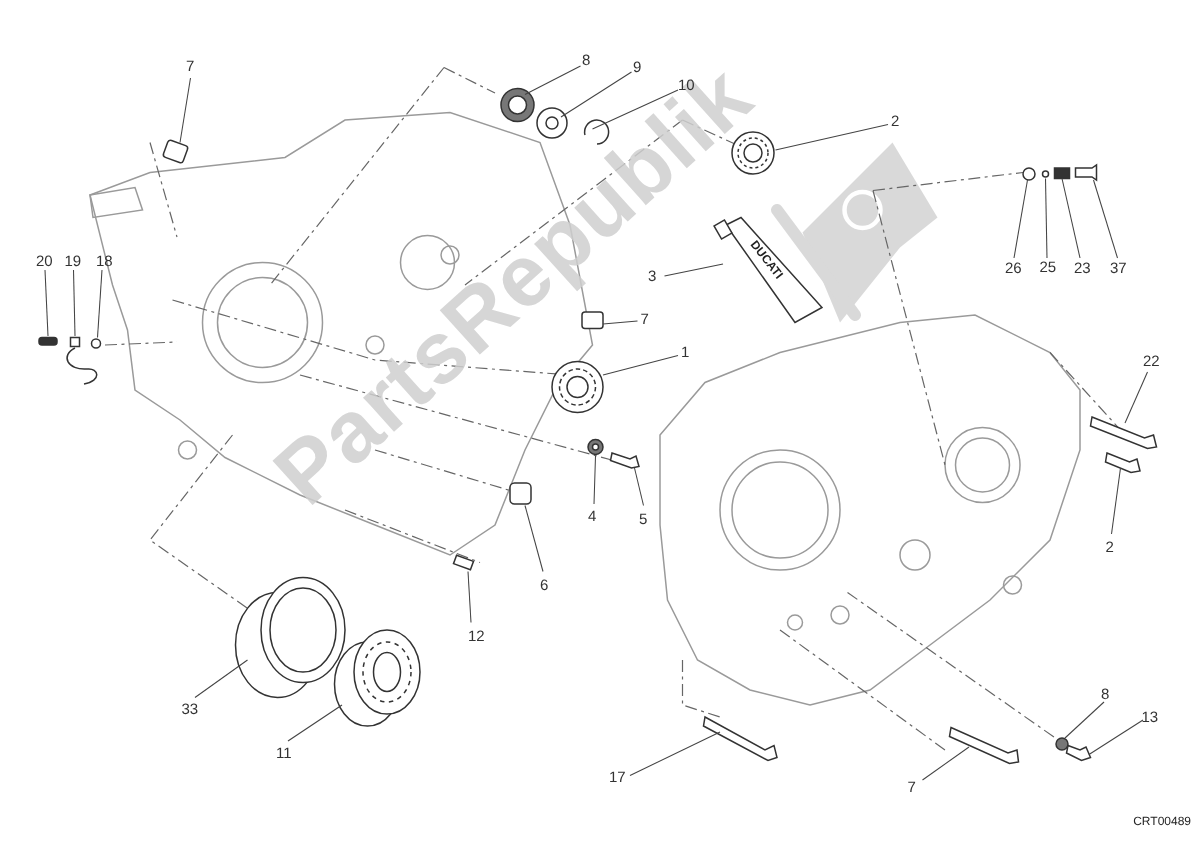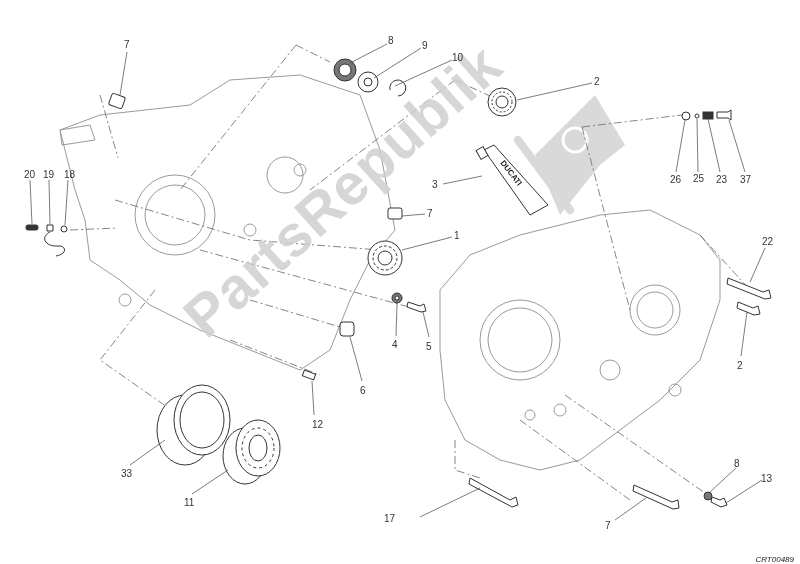--- a/index.html
+++ b/index.html
@@ -1,19 +1,19 @@
 <!DOCTYPE html>
 <html><head>
 <meta charset="utf-8">
 <style>
   html, body { margin:0; padding:0; background:#ffffff; }
   body { width:800px; height:564px; position:relative; overflow:hidden; font-family:"Liberation Sans", sans-serif; }
   #stage { position:absolute; left:0; top:0; width:800px; height:564px; }
   .callout { position:absolute; font-size:10px; color:#333; line-height:10px; font-family:"Liberation Sans", sans-serif; }
-  .code { position:absolute; right:6px; bottom:0; font-size:8px; color:#222; font-family:"Liberation Sans", sans-serif;font-style:italic; }
+  .code { position:absolute; right:6px; bottom:12px; font-size:8px; color:#222; font-family:"Liberation Sans", sans-serif; }
   .wm { position:absolute; left:170px; top:300px; font-size:58px; font-weight:bold; color:#cfcfcf; transform:rotate(-42deg); transform-origin:left top; letter-spacing:1px; font-family:"Liberation Sans", sans-serif; white-space:nowrap; opacity:0.85;}
 </style>
 </head>
 <body>
 
 <div id="stage">
   <svg width="800" height="564" viewBox="0 0 800 564" xmlns="http://www.w3.org/2000/svg">
     <g fill="none" stroke="#9a9a9a" stroke-width="1">
 
       <path d="M60 130 L100 115 L190 105 L230 80 L300 75 L360 95 L380 150 L395 230 L370 260 L350 300 L330 350 L300 370 L250 350 L200 330 L150 305 L120 280 L90 260 L85 220 L75 190 Z"></path>
@@ -221,17 +221,17 @@
   <div class="callout" style="left:762px;top:237px">22</div>
   <div class="callout" style="left:392px;top:340px">4</div>
   <div class="callout" style="left:426px;top:342px">5</div>
   <div class="callout" style="left:737px;top:361px">2</div>
   <div class="callout" style="left:360px;top:386px">6</div>
   <div class="callout" style="left:312px;top:420px">12</div>
   <div class="callout" style="left:121px;top:469px">33</div>
   <div class="callout" style="left:184px;top:498px">11</div>
   <div class="callout" style="left:734px;top:459px">8</div>
   <div class="callout" style="left:761px;top:474px">13</div>
-  <div class="callout" style="left:384px;top:514px">17</div>
+  <div class="callout" style="left:406px;top:514px">17</div>
   <div class="callout" style="left:605px;top:521px">7</div>
 
   <div class="code">CRT00489</div>
 </div>
 
 </body></html>

